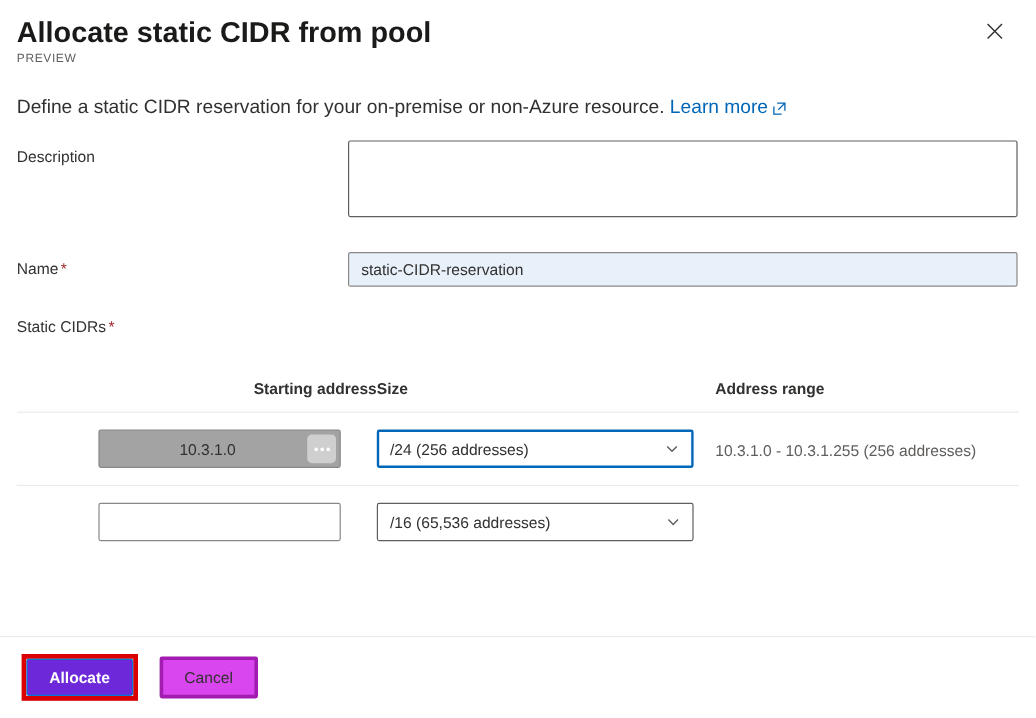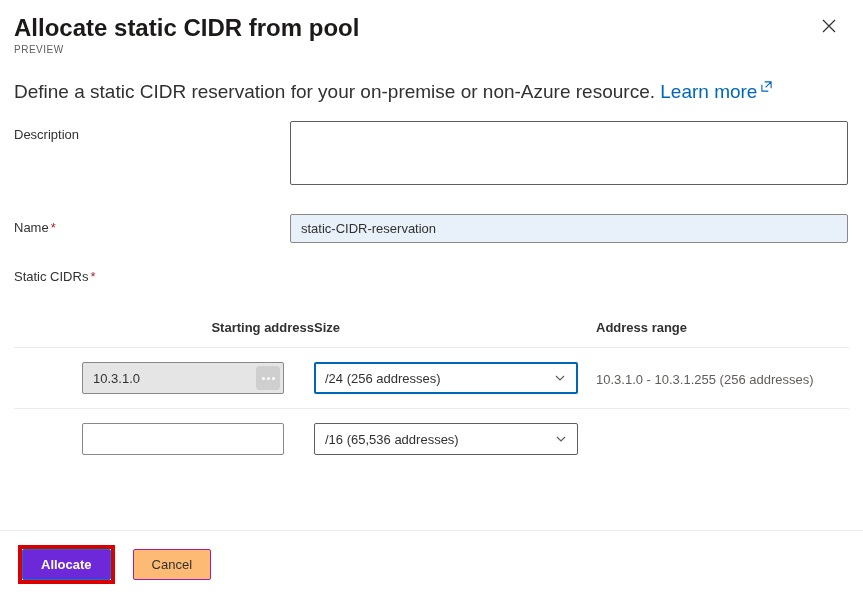--- a/index.html
+++ b/index.html
@@ -52,28 +52,29 @@
     justify-content: center;
     color: #323130;
   }
   .close-btn svg { width: 14px; height: 14px; }
   .content {
     flex: 1;
     padding: 18px 14px 0 14px;
     overflow-y: auto;
   }
   .helptext {
-    font-size: 19px;
+    font-size: 16px;
     color: #323130;
     margin-bottom: 18px;
   }
   .helptext a {
     color: #0067b8;
     text-decoration: none;
     display: inline-flex;
+    align-items: center;
     gap: 4px;
   }
   .helptext a svg { width: 11px; height: 11px; }
   .field-row {
     display: flex;
     align-items: flex-start;
     margin-bottom: 26px;
   }
   .label-col {
     width: 276px;
@@ -144,22 +145,23 @@
     border: 1px solid #8a8886;
     border-radius: 2px;
     padding: 6px 30px 6px 10px;
     font-family: inherit;
     font-size: 13px;
     color: #323130;
     background: #ffffff;
     height: 32px;
   }
   .start-input.highlight {
-    background: #e5e5e5;
+    background: #a3a3a3;
     border-color: #8a8886;
+    text-align: center;
   }
   .start-action {
     position: absolute;
     right: 34px;
     top: 4px;
     width: 24px;
     height: 24px;
     border-radius: 4px;
     background: #cfcfcf;
     border: none;
@@ -231,23 +233,23 @@
     cursor: pointer;
     font-family: inherit;
   }
   .btn-primary {
     background: #6d28d9;
     color: #ffffff;
     border: 1px solid #0078d4;
     font-weight: 600;
   }
   .btn-secondary {
-    background: #fdba74;
-    color: #323130;
-    border: 1px solid #a21caf;
+    background: #d946ef;
+    color: #323130;
+    border: 3px solid #a21caf;
   }
 </style>
 </head>
 <body>
 
 <div class="panel">
   <div class="header">
     <div class="title">Allocate static CIDR from pool</div>
     <div class="badge">PREVIEW</div>
     <button class="close-btn">

